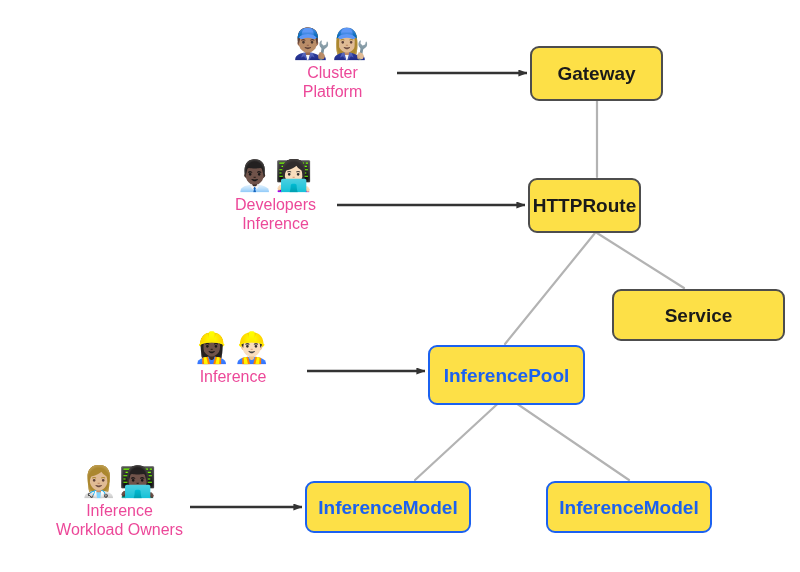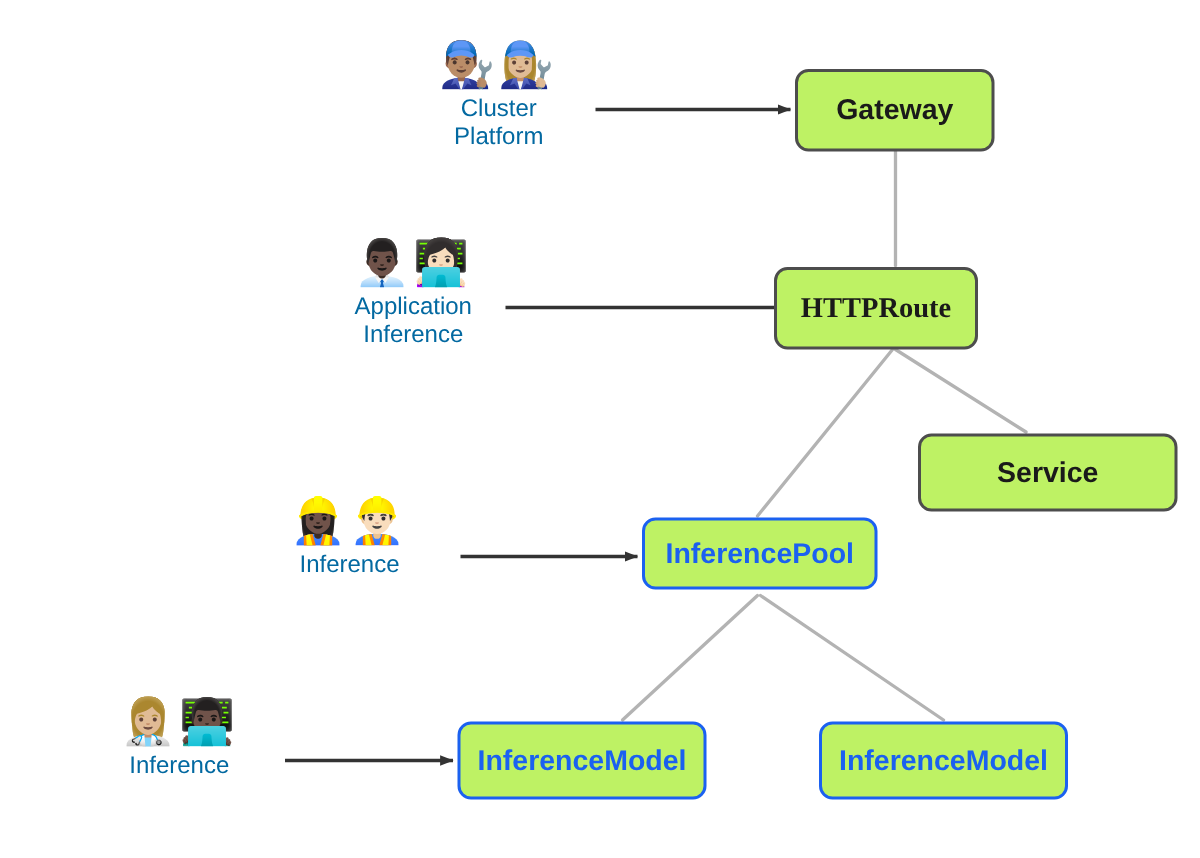--- a/index.html
+++ b/index.html
@@ -25,21 +25,21 @@
   }
 
   
   .node {
     position: absolute;
     box-sizing: border-box;
     display: flex;
     align-items: center;
     justify-content: center;
     border-radius: 9px;
-    background: #bef264;
+    background: #fde047;
     font-weight: bold;
     line-height: 1;
     white-space: nowrap;
   }
   .node.core {
     border: 2px solid #4d4d4d;
     color: #1a1a1a;
     font-size: 19px;
   }
   .node.inference {
@@ -58,21 +58,21 @@
   }
   .persona-emoji {
     font-size: 30px;
     line-height: 1.05;
     letter-spacing: 2px;
     white-space: nowrap;
   }
   .persona-label {
     margin-top: 3px;
     font-size: 16px;
-    color: #0369a1;
+    color: #ec4899;
     line-height: 1.22;
   }
 </style>
 </head>
 <body>
 
 <div id="canvas">
 
   <svg id="edges" viewBox="0 0 800 572" xmlns="http://www.w3.org/2000/svg">
     <defs>
@@ -94,29 +94,29 @@
       <line x1="337" y1="205" x2="525" y2="205"></line>
       <line x1="307" y1="371" x2="425" y2="371"></line>
       <line x1="190" y1="507" x2="302" y2="507"></line>
     </g>
   </svg>
 
   <div class="node core" style="left:530px; top:46px; width:133px; height:55px;">
     <span>Gateway</span>
   </div>
 
-  <div class="node core" style="left:516px; top:178px; width:136px; height:55px;font-family:Liberation Serif, serif;">
+  <div class="node core" style="left:528px; top:178px; width:113px; height:55px;">
     <span>HTTPRoute</span>
   </div>
 
   <div class="node core" style="left:612px; top:289px; width:173px; height:52px;">
     <span>Service</span>
   </div>
 
-  <div class="node inference" style="left:428px; top:345px; width:157px; height:48px;">
+  <div class="node inference" style="left:428px; top:345px; width:157px; height:60px;">
     <span>InferencePool</span>
   </div>
 
   <div class="node inference" style="left:305px; top:481px; width:166px; height:52px;">
     <span>InferenceModel</span>
   </div>
 
   <div class="node inference" style="left:546px; top:481px; width:166px; height:52px;">
     <span>InferenceModel</span>
   </div>
@@ -125,32 +125,33 @@
     <div class="persona-emoji">👨🏽‍🔧👩🏼‍🔧</div>
     <div class="persona-label">
       <div>Cluster</div>
       <div>Platform</div>
     </div>
   </div>
 
   <div class="persona" style="left:208px; top:160px; width:135px;">
     <div class="persona-emoji">👨🏿‍💼👩🏻‍💻</div>
     <div class="persona-label">
-      <div>Application</div>
+      <div>Developers</div>
       <div>Inference</div>
     </div>
   </div>
 
   <div class="persona" style="left:158px; top:332px; width:150px;">
     <div class="persona-emoji">👷🏿‍♀️👷🏻‍♂️</div>
     <div class="persona-label">
       <div>Inference</div>
     </div>
   </div>
 
   <div class="persona" style="left:42px; top:466px; width:155px;">
     <div class="persona-emoji">👩🏼‍⚕️👨🏿‍💻</div>
     <div class="persona-label">
       <div>Inference</div>
+      <div>Workload Owners</div>
     </div>
   </div>
 
 </div>
 
 </body></html>

